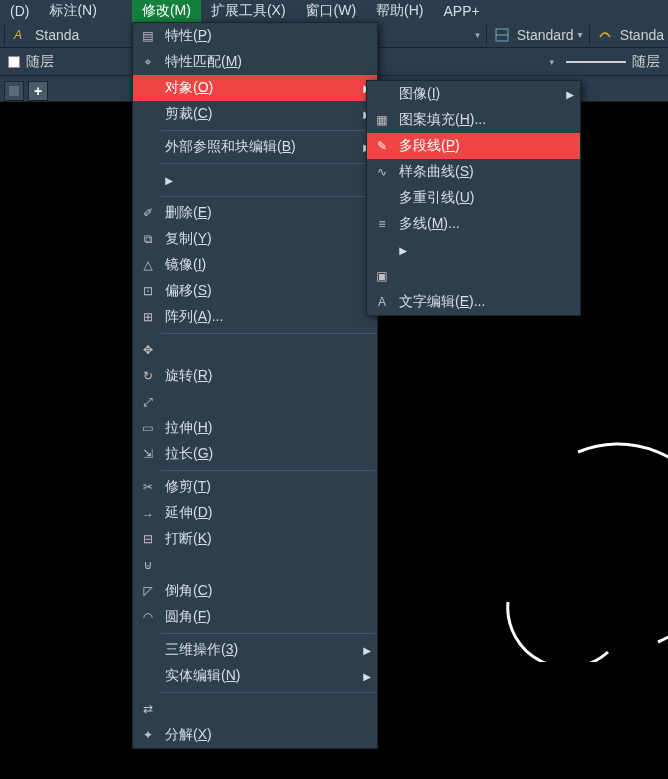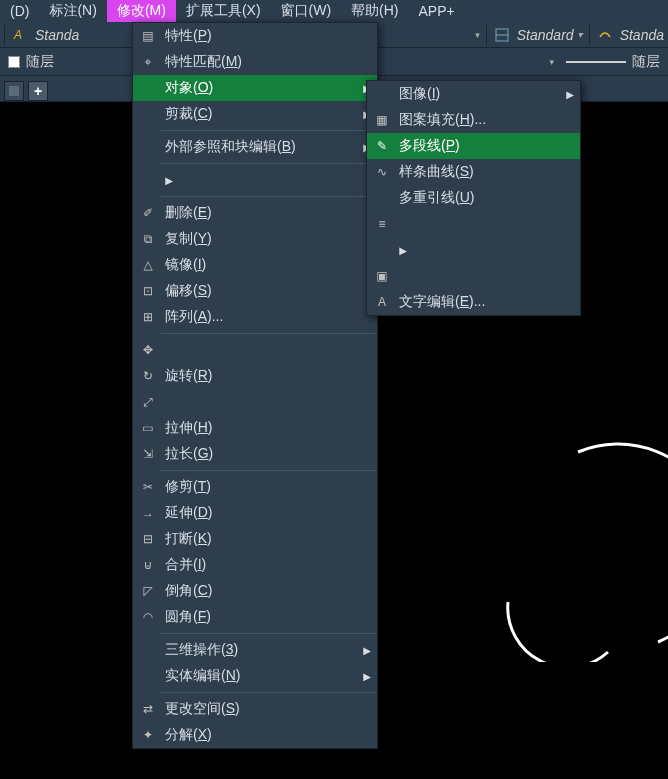--- a/index.html
+++ b/index.html
@@ -19,38 +19,38 @@
     display: flex;
     align-items: center;
     padding-left: 0;
   }
   .menubar-item {
     padding: 2px 10px;
     color: #d8dee6;
     cursor: pointer;
   }
   .menubar-item.active {
-    background: #d946ef;
+    background: #15803d;
     color: #fff;
+    margin-left: 25px;
   }
   .toolbar {
     background: #2b3c4d;
     height: 26px;
     display: flex;
     align-items: center;
     gap: 6px;
     padding: 0 4px;
     border-bottom: 1px solid #1a2530;
   }
   .toolbar .sep { width: 1px; height: 20px; background: #1a2530; }
   .style-combo {
     display: flex;
     align-items: center;
     gap: 4px;
-    font-style: italic;
     color: #d0d0d0;
   }
   .style-combo .dd { color: #aaa; font-size: 10px; }
   .icon-box { width: 18px; height: 18px; display: inline-flex; align-items: center; justify-content: center; }
   .toolbar2 {
     background: #2b3c4d;
     height: 28px;
     display: flex;
     align-items: center;
     gap: 6px;
@@ -101,21 +101,21 @@
   .menu.sub { left: 366px; top: 80px; min-width: 215px; }
   .menu-row {
     display: flex;
     align-items: center;
     height: 26px;
     padding: 0 6px 0 4px;
     color: #d8dee6;
     cursor: pointer;
   }
   .menu-row.highlight {
-    background: #15803d;
+    background: #ef4444;
     color: #fff;
   }
   .menu-row .mi-icon {
     width: 22px;
     display: inline-flex;
     justify-content: center;
     align-items: center;
     font-size: 12px;
     color: #c0c0c0;
   }
@@ -316,21 +316,20 @@
       <span class="mi-label">延伸(<u>D</u>)</span>
       <span class="mi-arrow"></span>
     </div>
     <div class="menu-row">
       <span class="mi-icon">⊟</span>
       <span class="mi-label">打断(<u>K</u>)</span>
       <span class="mi-arrow"></span>
     </div>
     <div class="menu-row">
       <span class="mi-icon">⊍</span>
-      <span class="mi-label">合并(<u>I</u>)</span>
       <span class="mi-arrow"></span>
     </div>
     <div class="menu-row">
       <span class="mi-icon">◸</span>
       <span class="mi-label">倒角(<u>C</u>)</span>
       <span class="mi-arrow"></span>
     </div>
     <div class="menu-row">
       <span class="mi-icon">◠</span>
       <span class="mi-label">圆角(<u>F</u>)</span>
@@ -343,21 +342,20 @@
       <span class="mi-arrow">▶</span>
     </div>
     <div class="menu-row">
       <span class="mi-icon"></span>
       <span class="mi-label">实体编辑(<u>N</u>)</span>
       <span class="mi-arrow">▶</span>
     </div>
     <div class="menu-sep"></div>
     <div class="menu-row">
       <span class="mi-icon">⇄</span>
-      <span class="mi-label">更改空间(<u>S</u>)</span>
       <span class="mi-arrow"></span>
     </div>
     <div class="menu-row">
       <span class="mi-icon">✦</span>
       <span class="mi-label">分解(<u>X</u>)</span>
       <span class="mi-arrow"></span>
     </div>
   </div>
 
 <div class="menu sub" id="menu-sub">
@@ -381,20 +379,21 @@
       <span class="mi-label">样条曲线(<u>S</u>)</span>
       <span class="mi-arrow"></span>
     </div>
     <div class="menu-row">
       <span class="mi-icon"></span>
       <span class="mi-label">多重引线(<u>U</u>)</span>
       <span class="mi-arrow"></span>
     </div>
     <div class="menu-row">
       <span class="mi-icon">≡</span>
+      <span class="mi-label">多线(<u>M</u>)...</span>
       <span class="mi-arrow"></span>
     </div>
     <div class="menu-row">
       <span class="mi-icon"></span>
       <span class="mi-arrow">▶</span>
     </div>
     <div class="menu-row">
       <span class="mi-icon">▣</span>
       <span class="mi-arrow"></span>
     </div>

